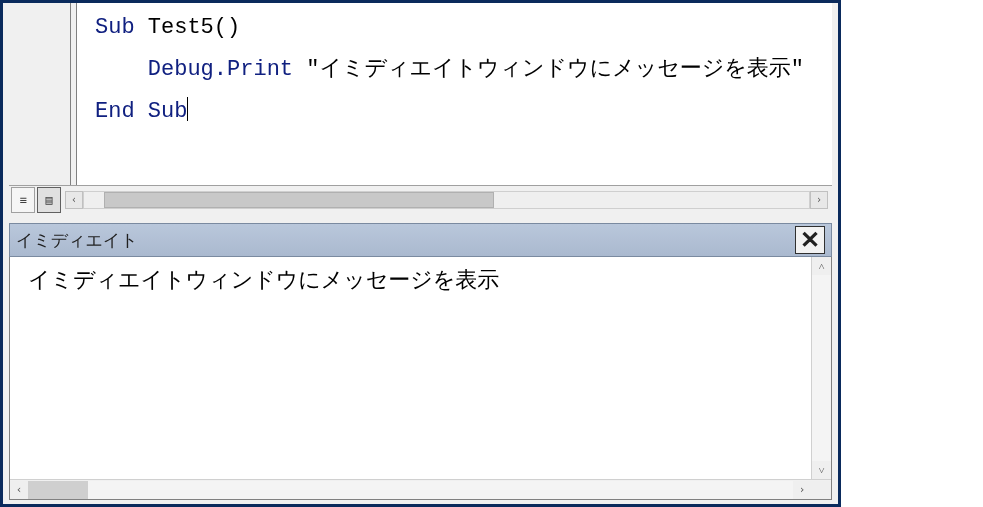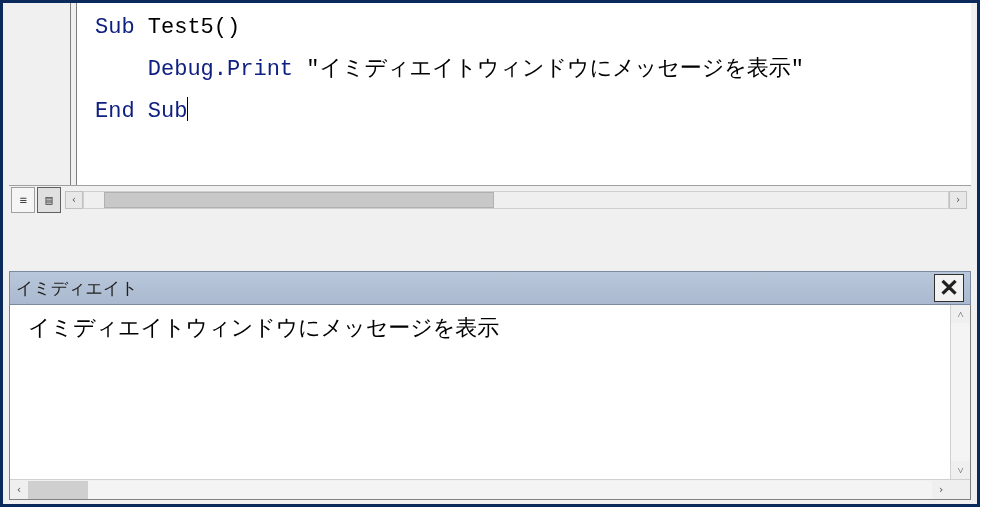--- a/index.html
+++ b/index.html
@@ -5,21 +5,21 @@
   * { box-sizing: border-box; }
   html, body {
     margin: 0; padding: 0;
     width: 983px; height: 507px;
     font-family: "MS Gothic", "Consolas", monospace;
     font-size: 20px;
     background: #ffffff;
     overflow: hidden;
   }
   .frame {
-    width: 980px; height: 507px;
+    width: 841px; height: 507px;
     border: 3px solid #0a2a5c;
     display: flex;
     flex-direction: column;
     background: #f0f0f0;
   }
 
   
   .code-container {
     flex: 0 0 auto;
     display: flex;
@@ -122,21 +122,20 @@
   .imm-title {
     height: 34px;
     background: linear-gradient(#b9c7db, #aab9cf);
     border: 1px solid #7a8aa0;
     display: flex;
     align-items: center;
     padding: 0 6px 0 6px;
     font-size: 17px;
     font-family: "MS PGothic","Meiryo",sans-serif;
     color: #202020;
-    margin-top: 48px;
   }
   .imm-title-text { flex: 1 1 auto; }
   .imm-close {
     width: 30px; height: 28px;
     background: #f2f2f2;
     border: 1px solid #303030;
     display:flex;align-items:center;justify-content:center;
     font-weight: bold;
     font-size: 24px;
     font-family: Arial, sans-serif;

